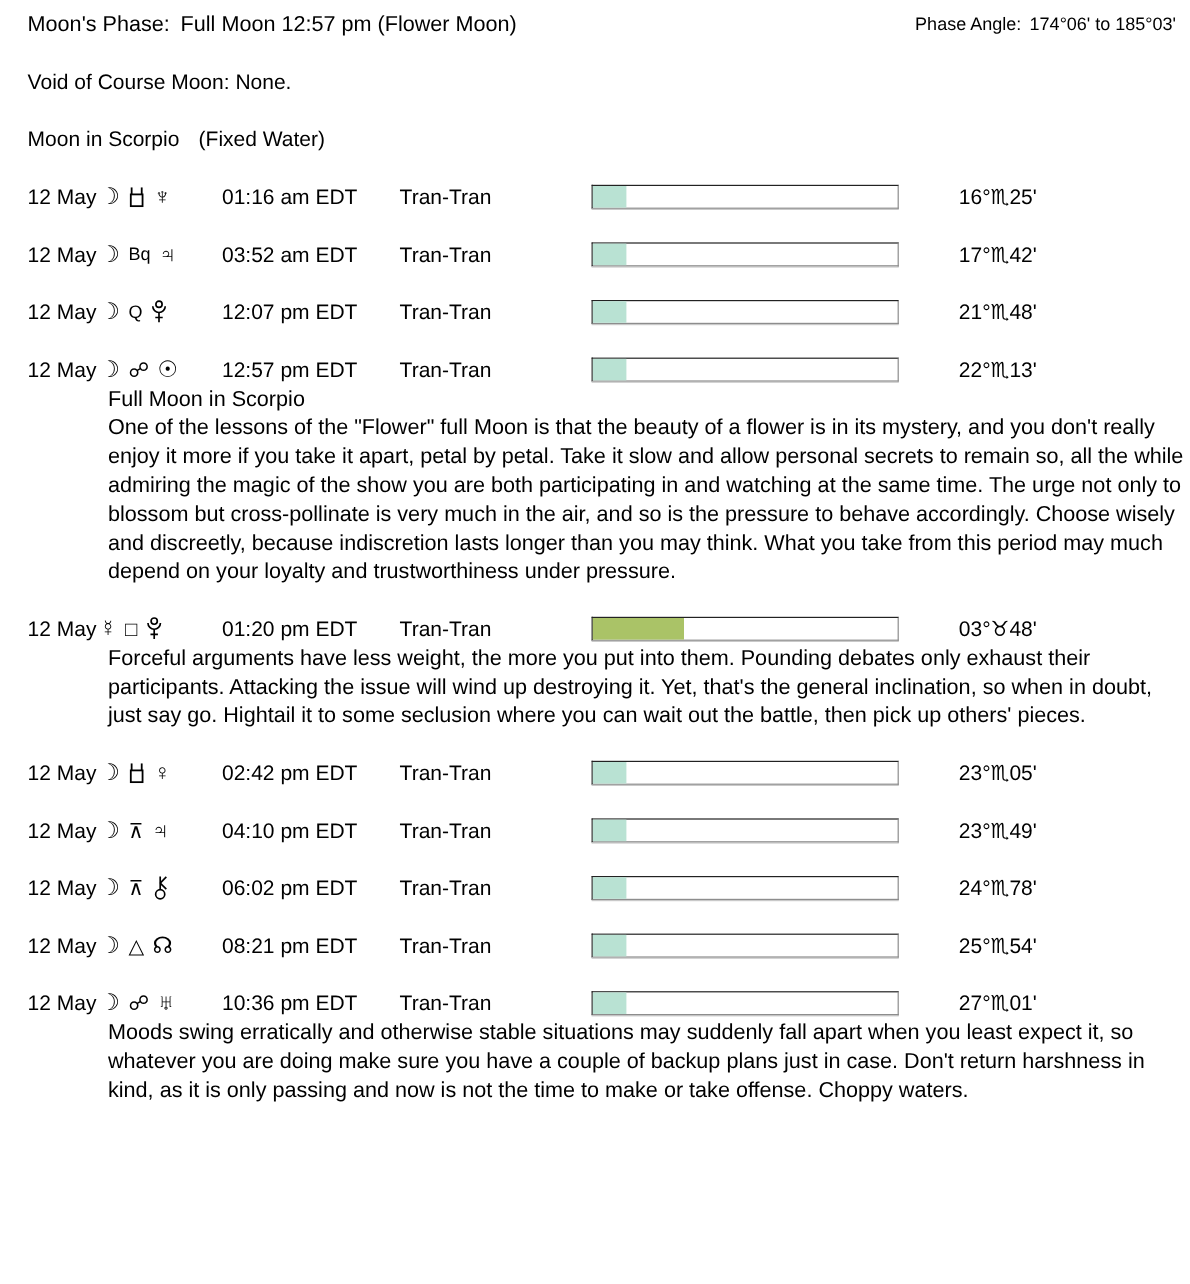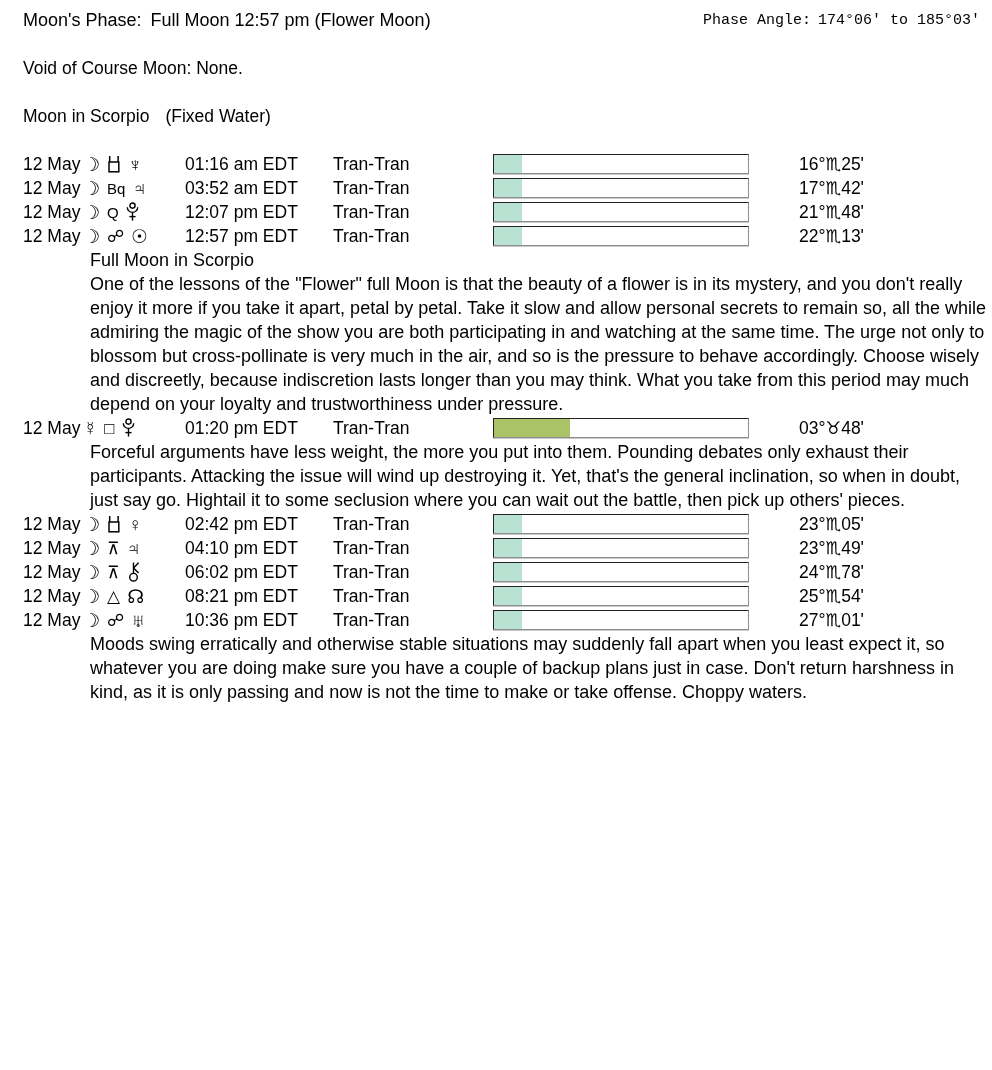--- a/index.html
+++ b/index.html
@@ -7,31 +7,31 @@
     font-family:"Liberation Sans","DejaVu Sans",sans-serif;
     width:992px;height:1070px;overflow:hidden;
     font-size:17.5px;
   }
   .page{padding:8px 8px 0 23px;}
   
   .hline{height:24px;line-height:24px;margin-bottom:24px;white-space:nowrap;}
   .hline1{display:flex;justify-content:space-between;align-items:flex-start;}
   .phase-left{font-size:18px;}
   .phase-left .val{margin-left:9px;}
-  .phase-angle{font-size:15px;padding-right:4px;padding-top:1px;font-family:Liberation Mono, monospace;}
+  .phase-angle{font-size:15px;padding-right:4px;padding-top:1px;}
   .phase-angle .val{margin-left:7px;}
   .moon-sign .quality{margin-left:16px;}
   
   .aspects-title{
     text-align:center;font-size:18px;height:24px;line-height:24px;
     margin-top:60px;margin-bottom:-12px;
   }
   
   .aspect-row{
-    display:flex;align-items:center;height:24px;
+    display:flex;align-items:center;height:24px;margin-top:24px;
   }
   .col-datetime{width:310px;display:flex;align-items:center;flex:0 0 auto;}
   .a-date{width:60px;flex:0 0 auto;}
   .glyph-group{width:102px;flex:0 0 auto;display:flex;align-items:center;gap:7px;}
   .glyph{line-height:1;display:inline-flex;align-items:center;justify-content:center;}
   .glyph.planet{font-size:19px;}
   .glyph.aspect{font-size:17px;}
   .glyph.textual{font-size:15px;letter-spacing:0;}
   .glyph svg{display:block;}
   .col-type{width:160px;flex:0 0 auto;}

